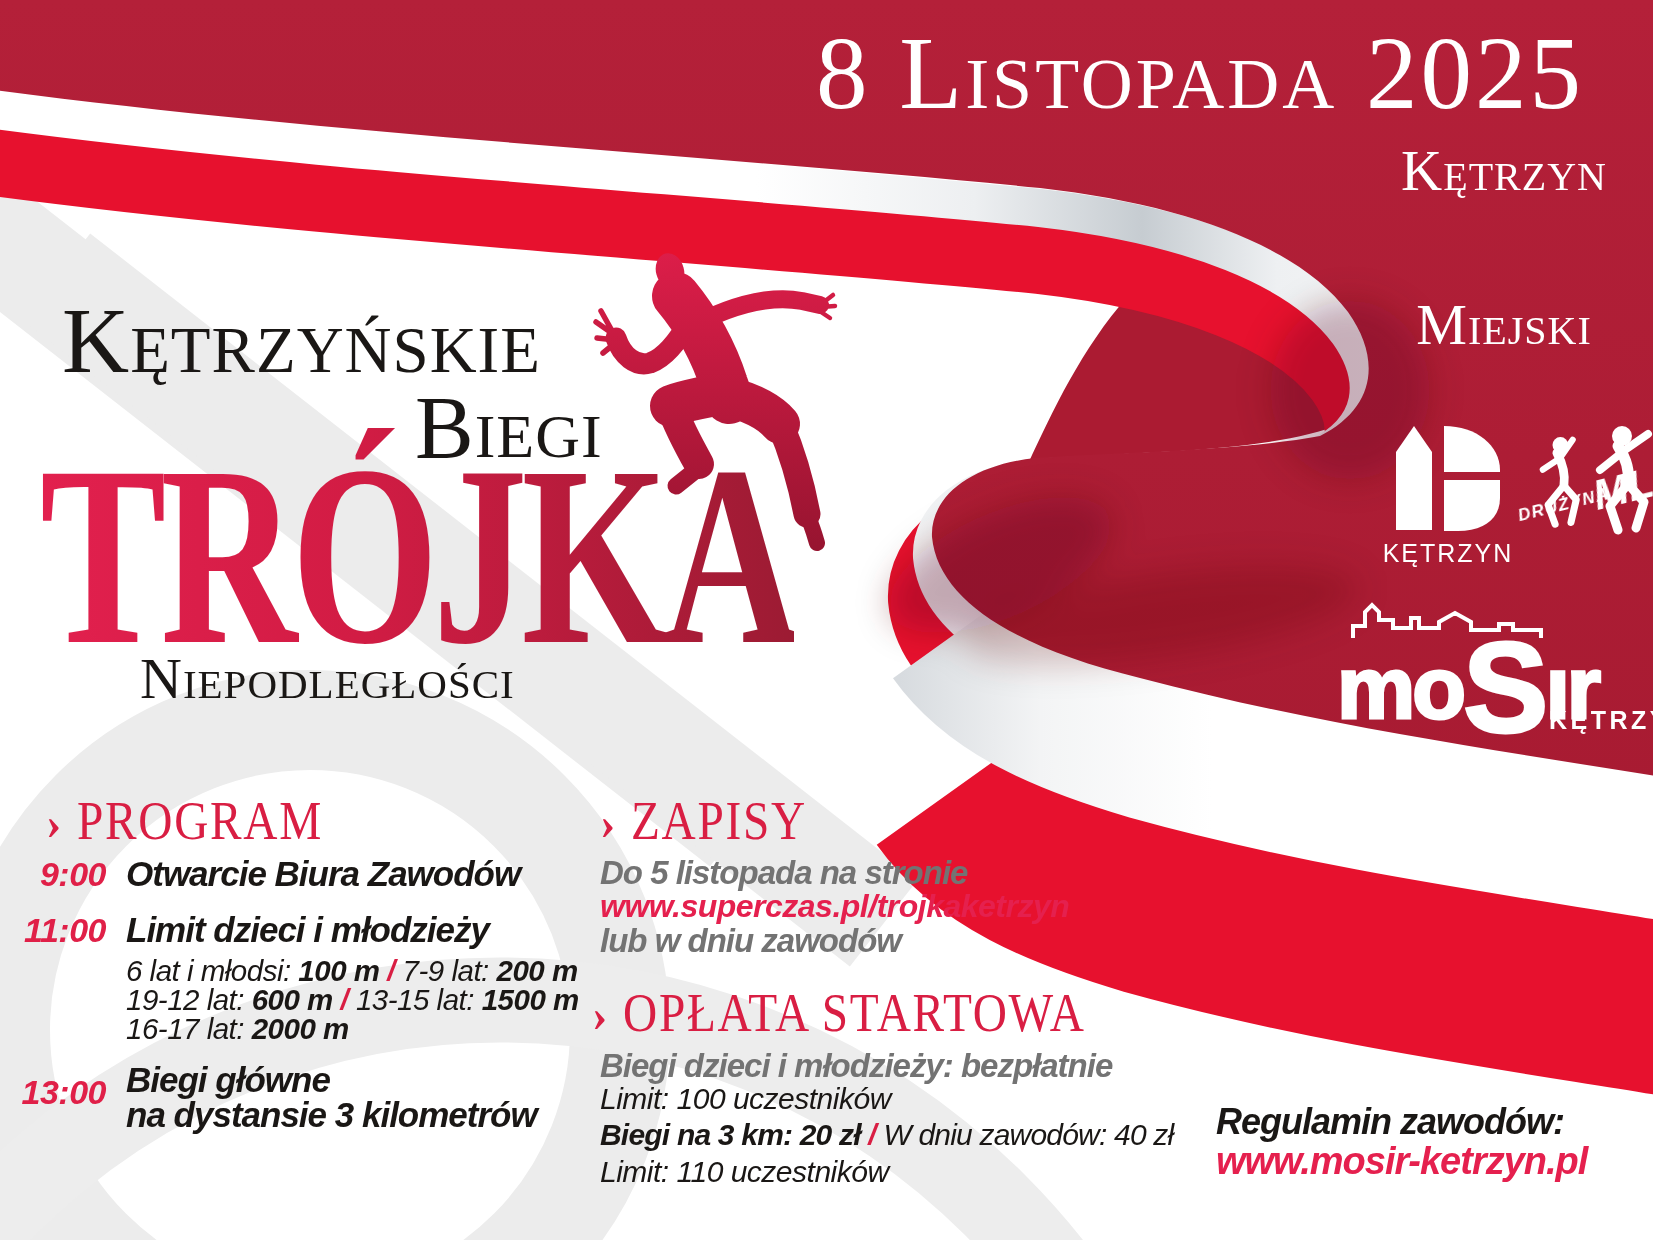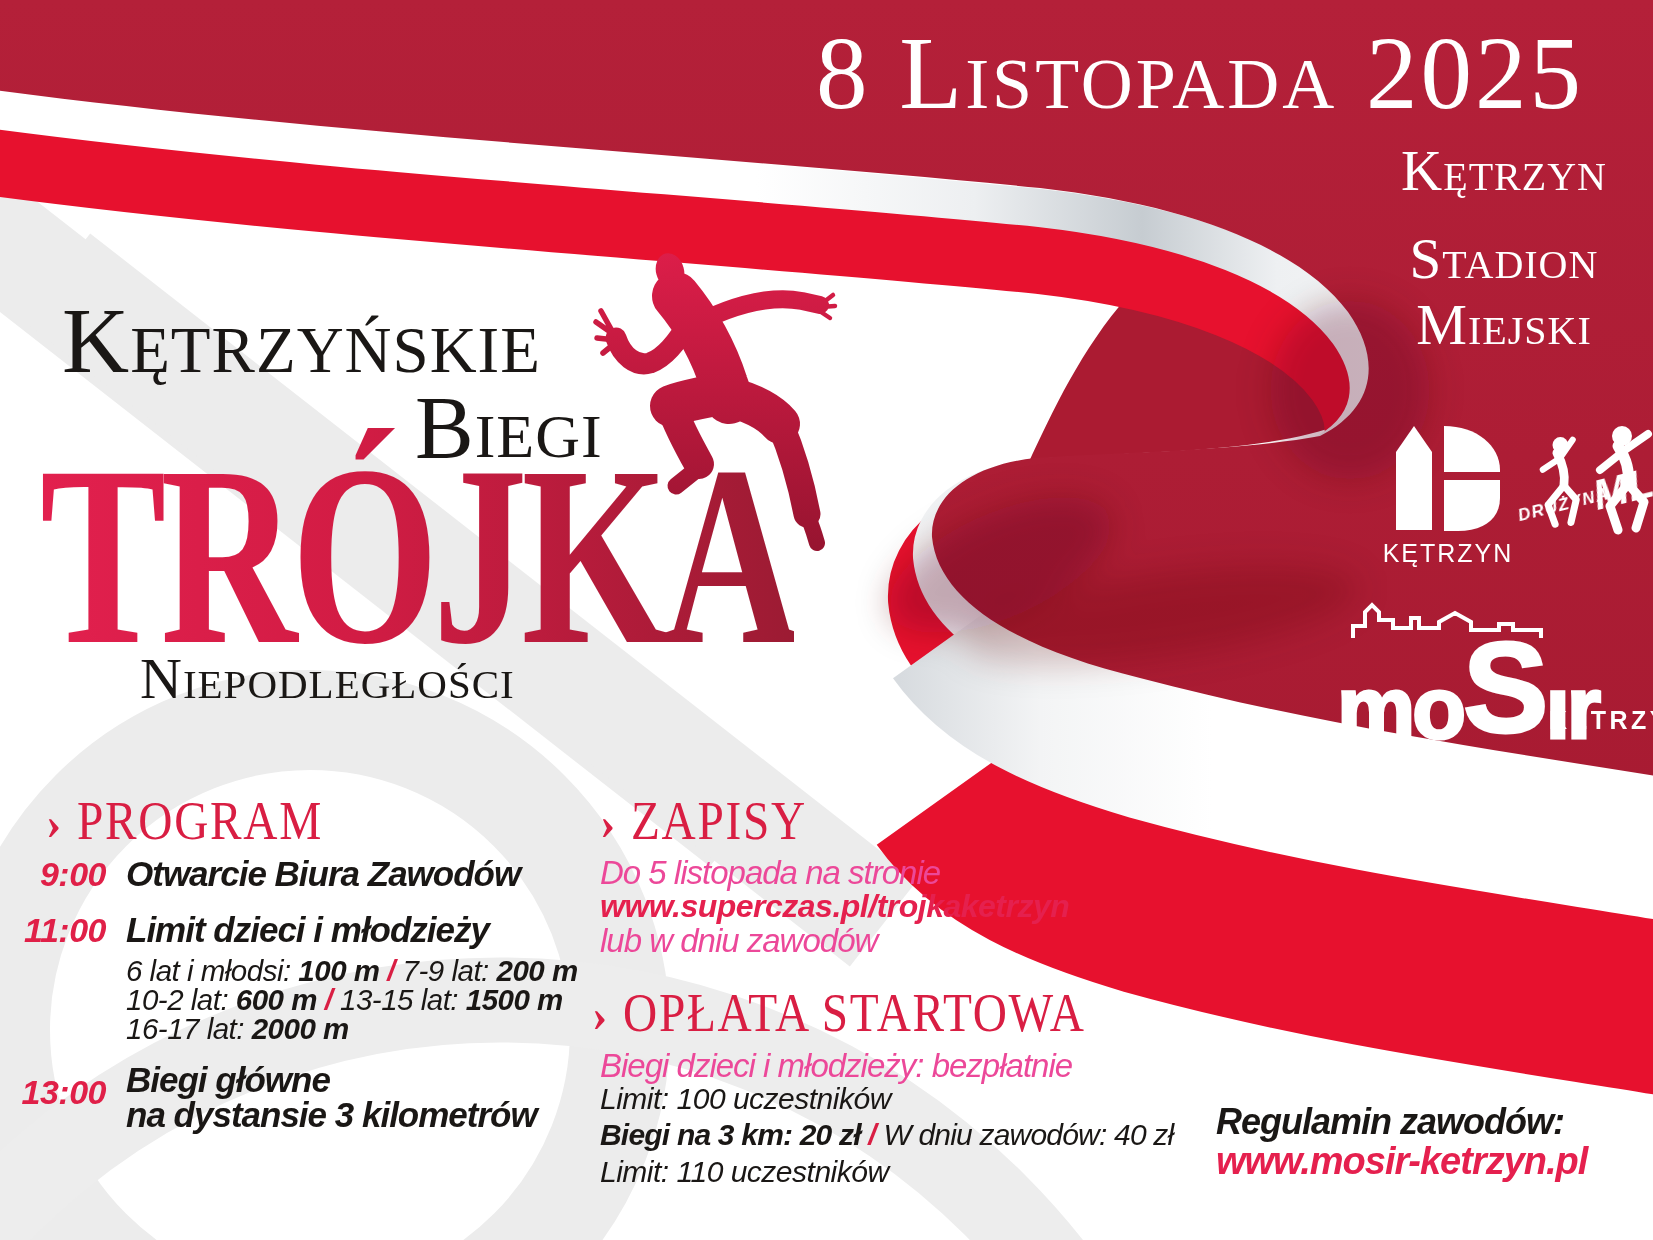--- a/index.html
+++ b/index.html
@@ -32,34 +32,34 @@
   .sec-head .chev{font-family:"Liberation Serif",serif;font-weight:700;font-size:46px;color:#d91e43;}
   .sec-head .lab{
     font-family:"Liberation Serif",serif;font-size:55px;color:#d91e43;letter-spacing:2px;
     transform:scaleX(.86);transform-origin:left bottom;white-space:nowrap;
   }
   
   .it{font-style:italic;line-height:1;white-space:nowrap;}
   .b35{font-size:35px;font-weight:700;letter-spacing:-1px;color:#1a1715;}
   .t34{font-size:34px;font-weight:700;letter-spacing:-.5px;color:#e02048;}
   .s29{font-size:29.5px;letter-spacing:-.5px;color:#1a1715;}
-  .z33{font-size:33px;font-weight:400;letter-spacing:-1px;color:#ec4899;}
+  .z33{font-size:33px;font-weight:700;letter-spacing:-1px;color:#737373;}
   .lnk{font-size:32px;font-weight:700;letter-spacing:-.5px;color:#e5204e;}
   .r30{font-size:30px;letter-spacing:-.5px;color:#1a1715;font-weight:400;}
   .seg30{font-size:30px;letter-spacing:-.8px;}
   .sg-b{font-weight:700;color:#1a1715;}
   .sg-r{font-weight:400;color:#1a1715;}
   .sg-x{font-weight:700;color:#d91e43;}
   .time-col{width:88px;text-align:right;}
   
   .f-lab{font-size:36px;font-weight:700;letter-spacing:-1px;color:#1a1715;}
   .f-lnk{font-size:38px;font-weight:700;letter-spacing:-1px;color:#e5204e;}
   
   #mosir{left:1337px;top:598px;width:316px;height:130px;color:#fff;}
-  #mosir .row{position:absolute;left:0;top:26px;display:flex;align-items:flex-end;
+  #mosir .row{position:absolute;left:0;top:26px;display:flex;align-items:center;
     font-weight:700;letter-spacing:-3px;-webkit-text-stroke:3px #fff;line-height:1;}
   #mosir .m1{font-size:88px;}
   #mosir .m2{font-size:128px;}
   #mosir .m3{font-size:88px;}
   #mosir .cap{position:absolute;left:212px;top:108px;font-size:25px;font-weight:700;
     letter-spacing:3.5px;-webkit-text-stroke:0;}
 </style>
 </head>
 <body>
 
@@ -161,39 +161,38 @@
         <text x="1518" y="516" font-family="Liberation Sans, sans-serif" font-style="italic" font-size="17" font-weight="700" letter-spacing="1.5" fill="#ffffff">DRUŻYNA</text>
         <text x="1596" y="524" font-family="Liberation Sans, sans-serif" font-style="italic" font-size="42" font-weight="700" fill="#ffffff">ML</text>
       </g>
     </g>
 
     <path transform="translate(1351,598)" stroke="#ffffff" stroke-width="4" fill="none" d="M2 40 L2 28 L14 28 L14 14 L21 7 L28 14 L28 22 L42 22 L42 30 L60 30 L60 20 L68 20 L68 30 L88 30 L88 24 L104 15 L120 24 L120 32 L148 32 L148 26 L162 26 L162 32 L190 32 L190 40"></path>
   </svg>
 
   <div class="abs trajan white date-line">8 Listopada 2025</div>
   <div class="abs trajan white venue-line" style="top:142px;">Kętrzyn</div>
-  <div class="abs trajan white venue-line" style="top:230px;">Stadion</div>
   <div class="abs trajan white venue-line" style="top:296px;">Miejski</div>
 
   <div class="abs trajan ink title-1">Kętrzyńskie</div>
   <div class="abs trajan ink title-2">Biegi</div>
   <div class="abs title-3">TRÓJKA</div>
   <div class="abs trajan ink title-4">Niepodległości</div>
 
   <div class="abs sec-head" style="left:46px;top:793px;">
     <span class="chev">›</span>
     <span class="lab">PROGRAM</span>
   </div>
   <div class="abs it t34 time-col" style="left:18px;top:857px;">9:00</div>
   <div class="abs it b35" style="left:126px;top:856px;">Otwarcie Biura Zawodów</div>
 
   <div class="abs it t34 time-col" style="left:18px;top:913px;">11:00</div>
   <div class="abs it b35" style="left:126px;top:912px;">Limit dzieci i młodzieży</div>
   <div class="abs it s29" style="left:126px;top:956px;"><span class="sg-r">6 lat i młodsi: </span><span class="sg-b">100 m</span><span class="sg-x"> / </span><span class="sg-r">7-9 lat: </span><span class="sg-b">200 m</span></div>
-  <div class="abs it s29" style="left:126px;top:985px;"><span class="sg-r">10-2 lat: </span><span class="sg-b">600 m</span><span class="sg-x"> / </span><span class="sg-r">13-15 lat: </span><span class="sg-b">1500 m</span></div>
+  <div class="abs it s29" style="left:126px;top:985px;"><span class="sg-r">19-12 lat: </span><span class="sg-b">600 m</span><span class="sg-x"> / </span><span class="sg-r">13-15 lat: </span><span class="sg-b">1500 m</span></div>
   <div class="abs it s29" style="left:126px;top:1014px;"><span class="sg-r">16-17 lat: </span><span class="sg-b">2000 m</span></div>
 
   <div class="abs it t34 time-col" style="left:18px;top:1063px;margin-top:12px;">13:00</div>
   <div class="abs it b35" style="left:126px;top:1062px;">Biegi główne</div>
   <div class="abs it b35" style="left:126px;top:1097px;">na dystansie 3 kilometrów</div>
 
   <div class="abs sec-head" style="left:600px;top:793px;">
     <span class="chev">›</span>
     <span class="lab">ZAPISY</span>
   </div>

